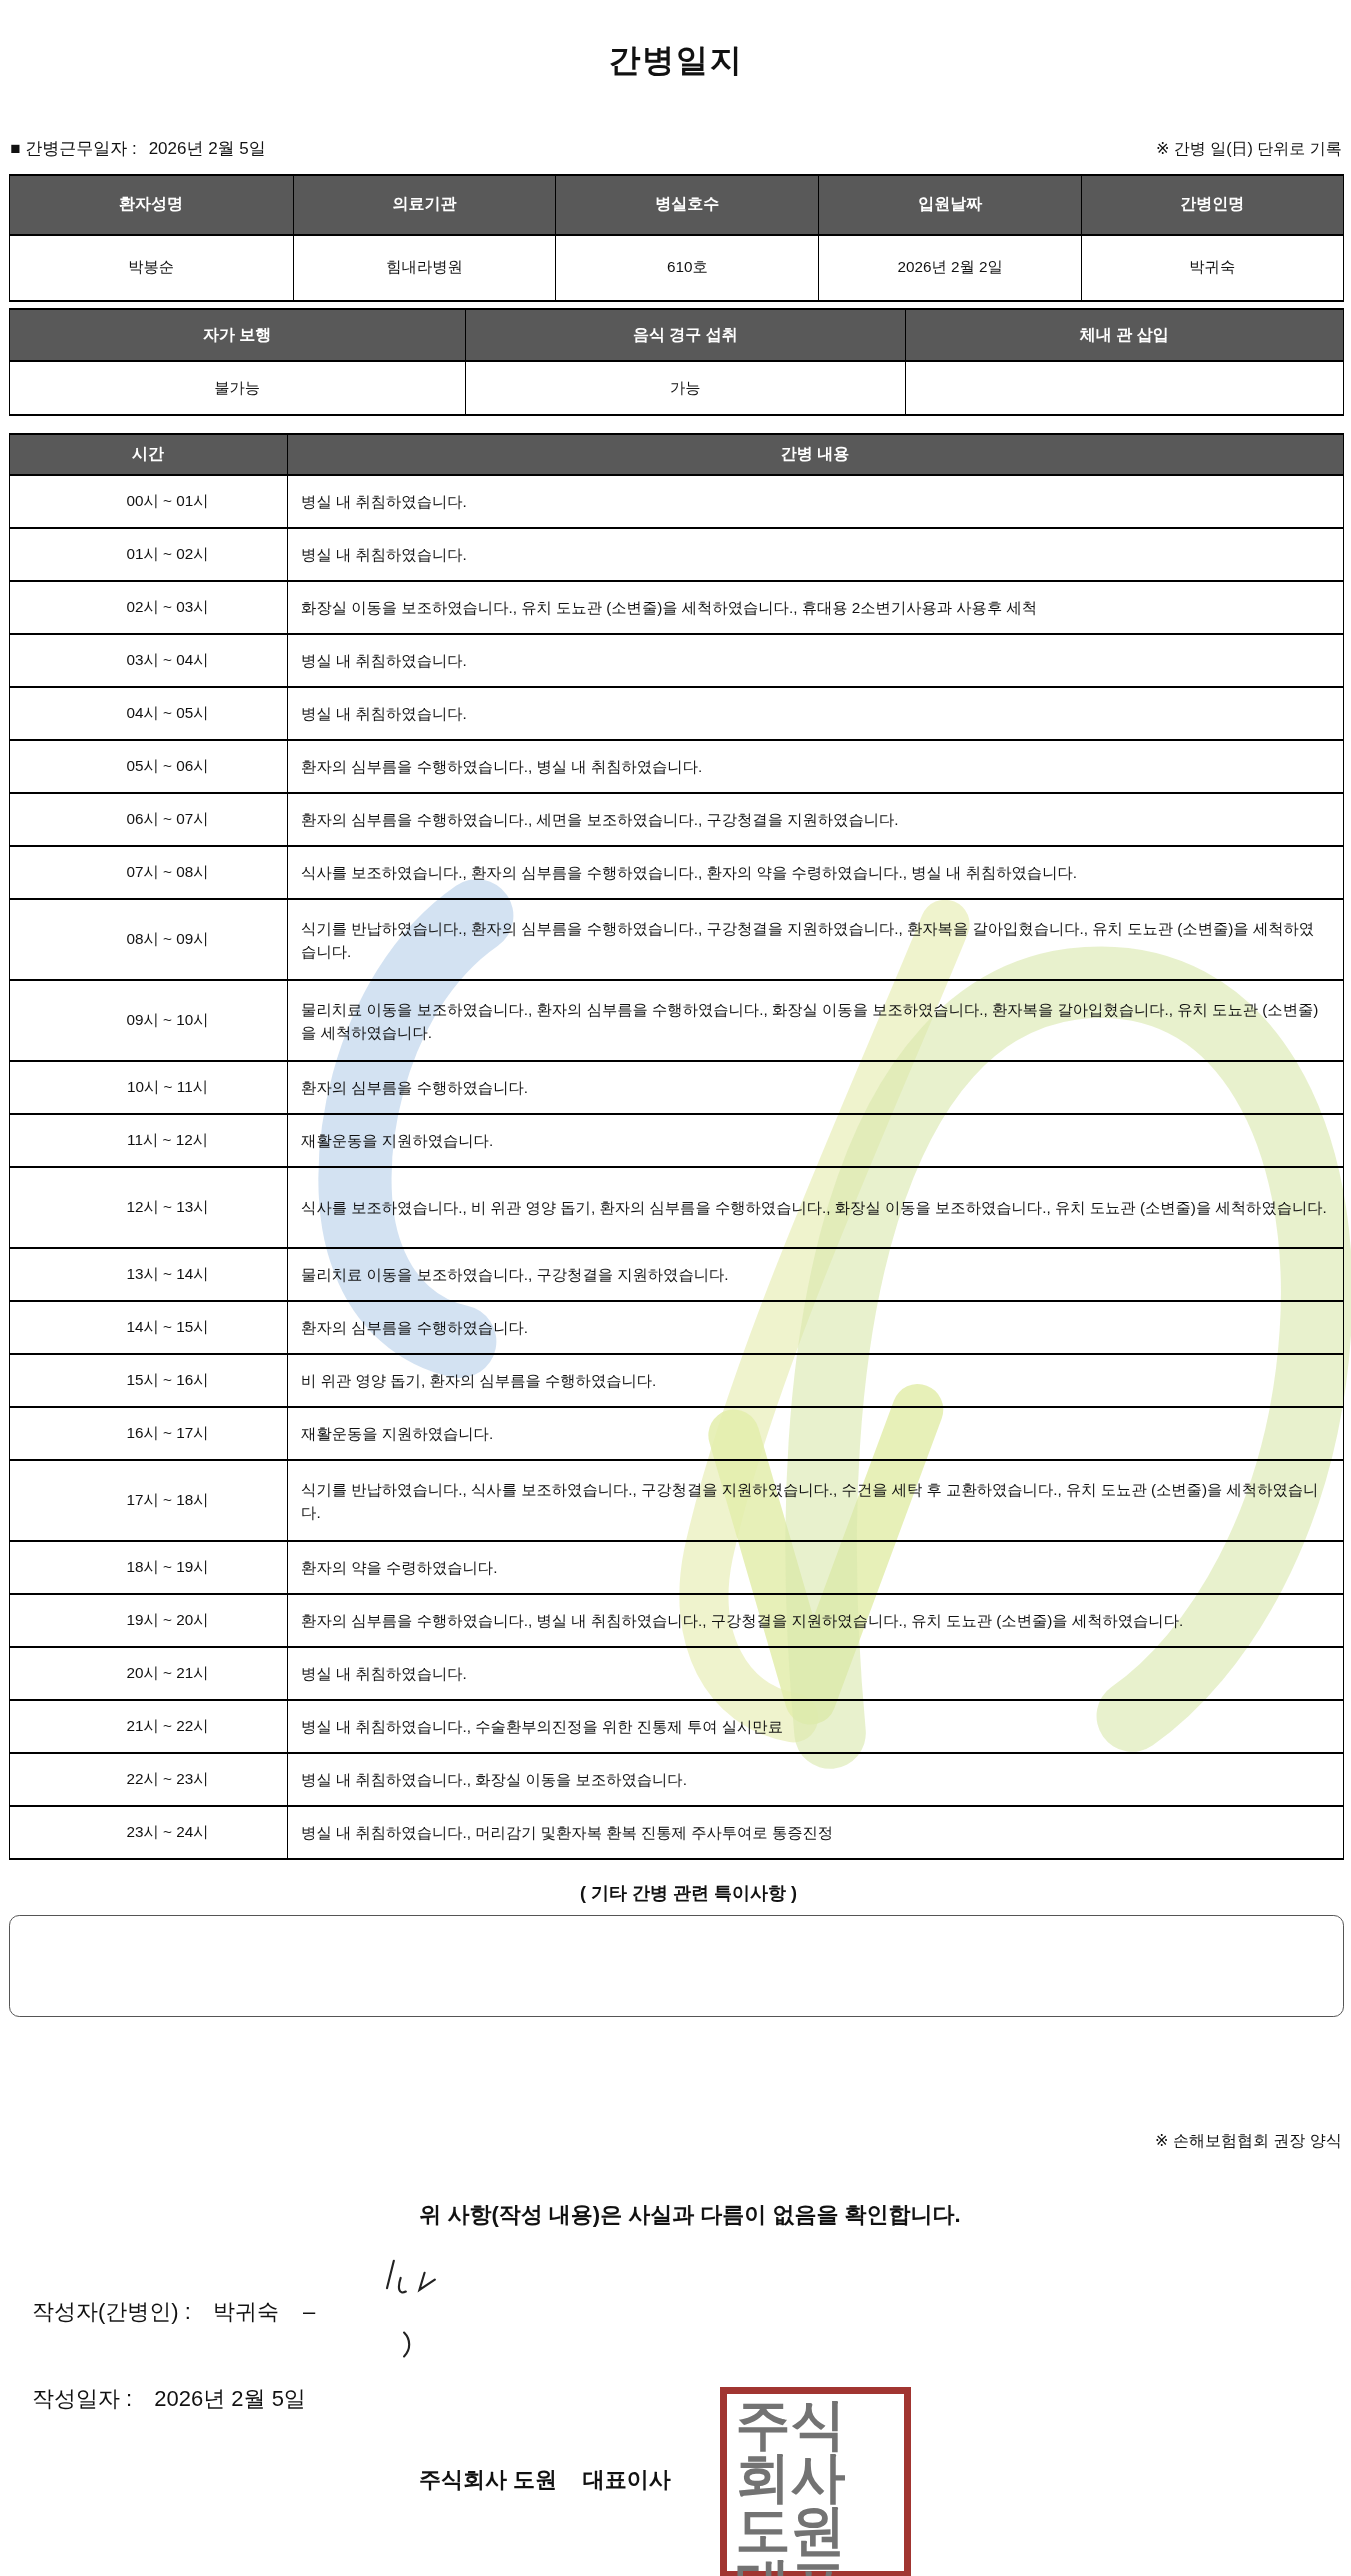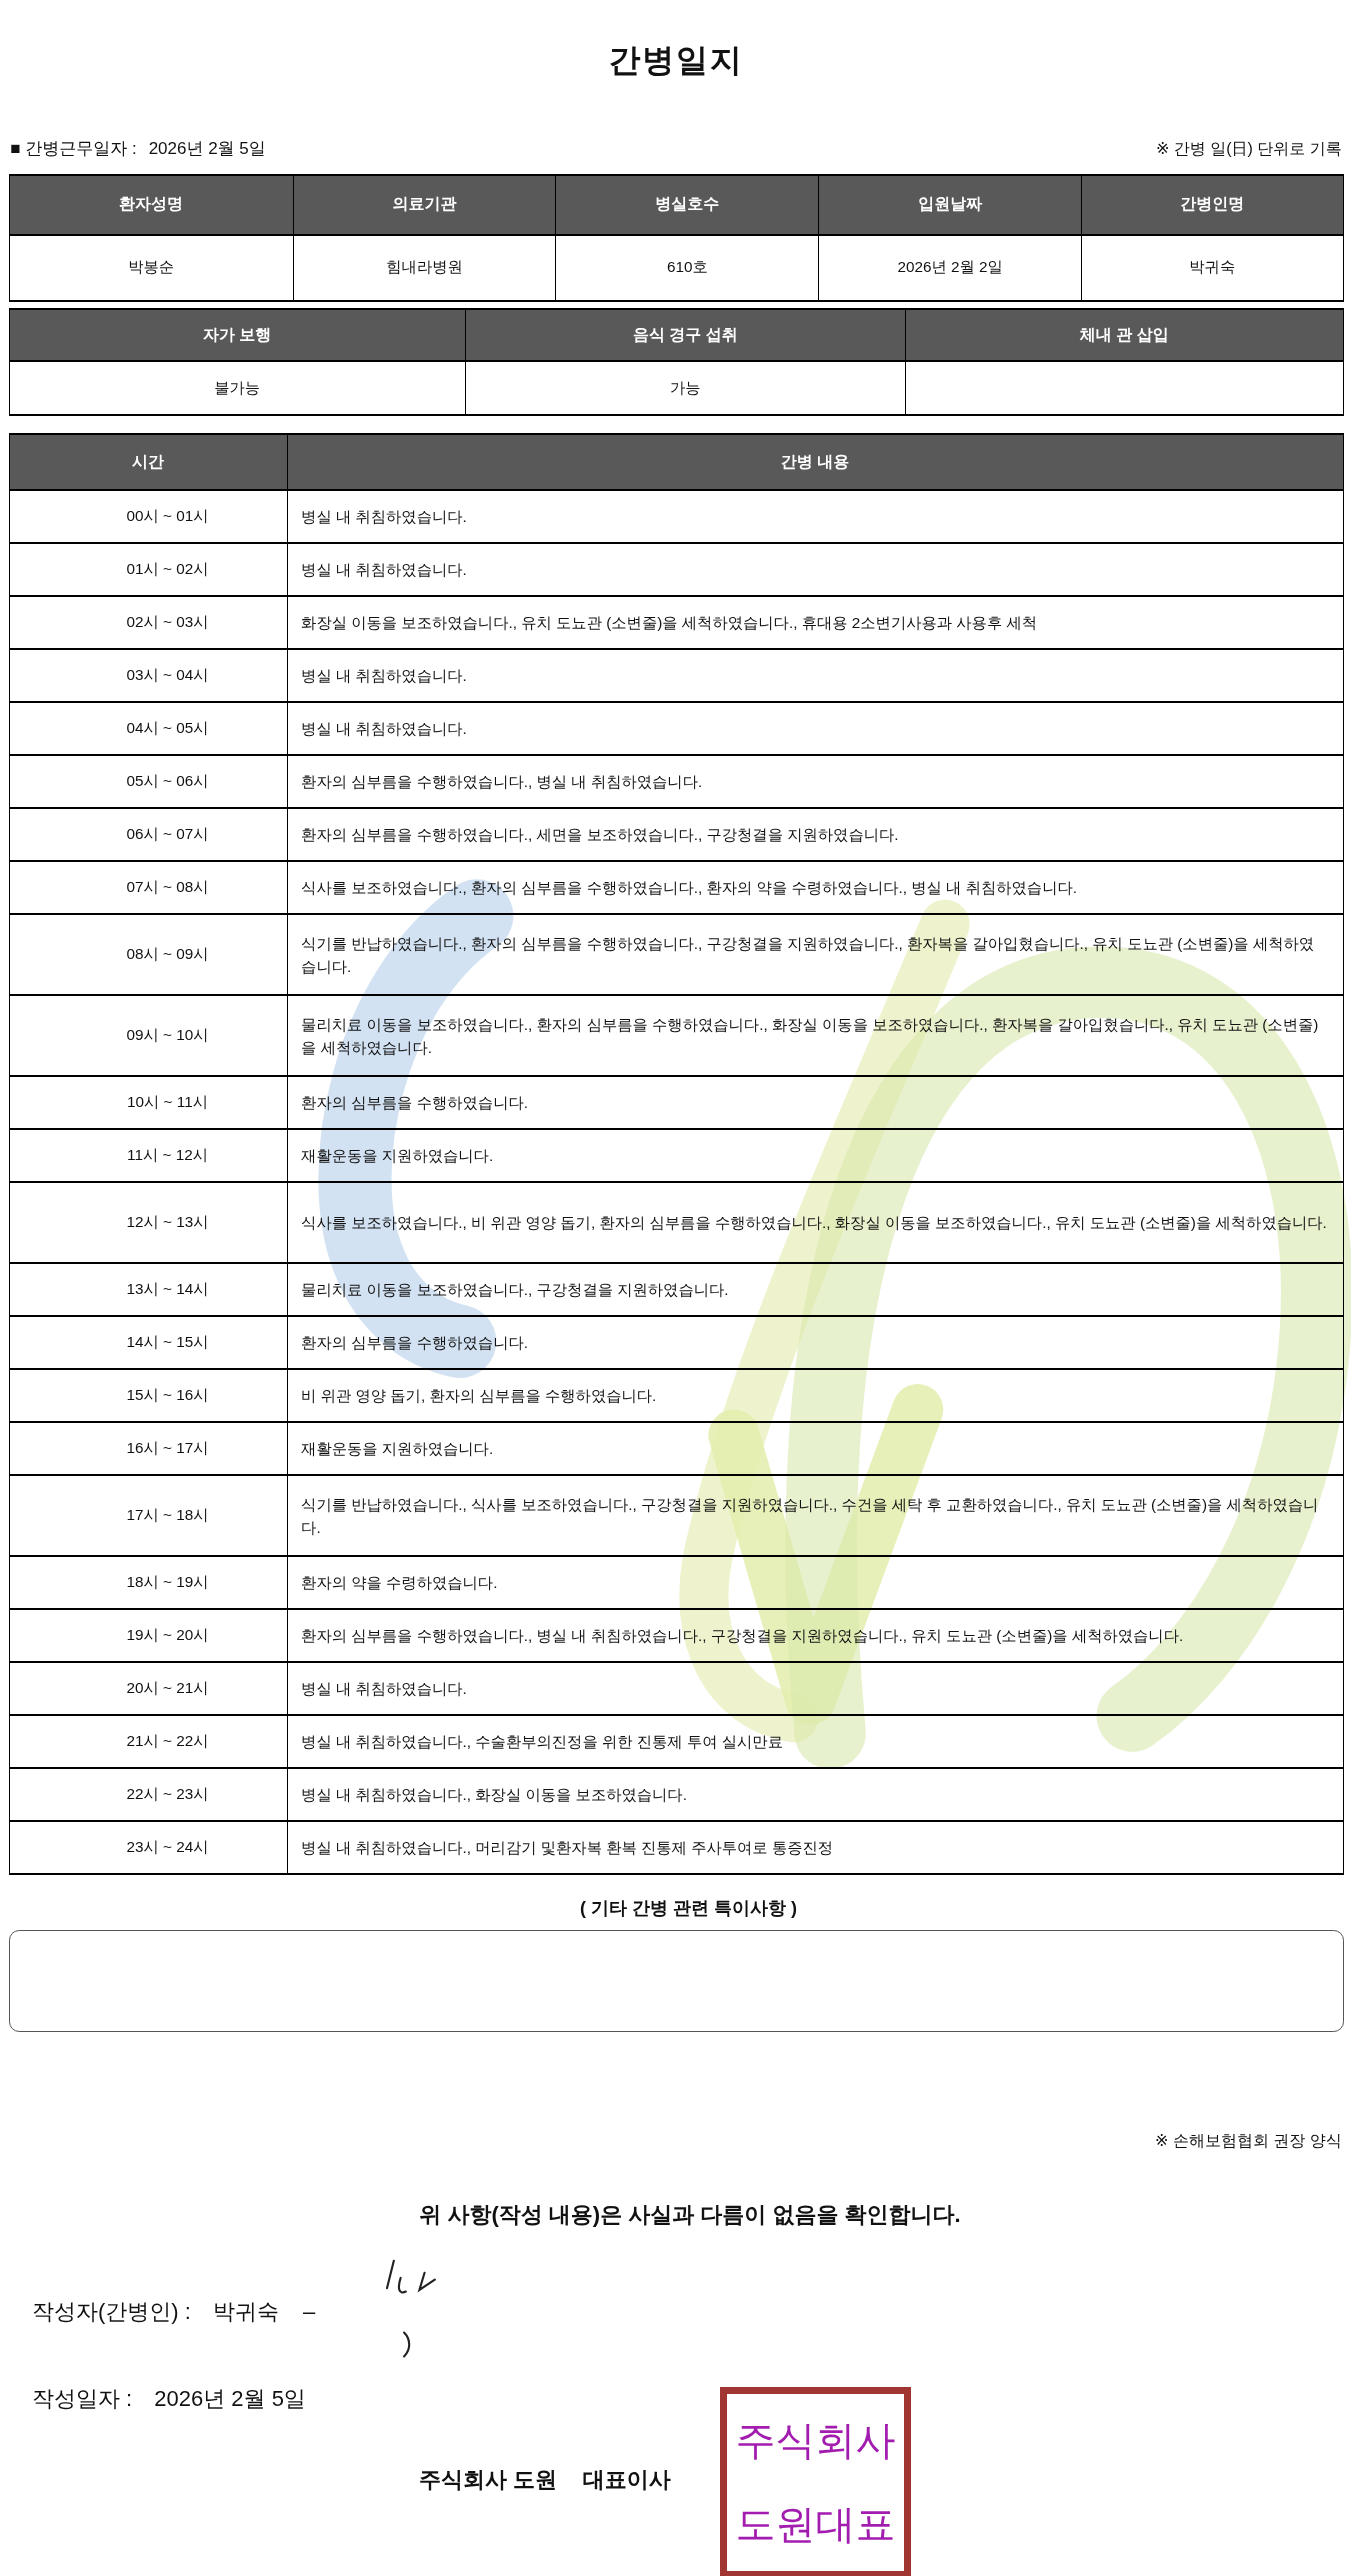--- a/index.html
+++ b/index.html
@@ -29,21 +29,21 @@
   .tblA th { height:60px; }
   .tblA td { height:66px; }
   .tblA col.c0 { width:21.3%; } .tblA col.c1,.tblA col.c2,.tblA col.c3 { width:19.7%; } .tblA col.c4 { width:19.6%; }
 
   .tblB { margin-top:6.8px; }
   .tblB th { height:52px; }
   .tblB td { height:54px; }
   .tblB col.b0 { width:34.2%; } .tblB col.b1 { width:33.0%; } .tblB col.b2 { width:32.8%; }
 
   .care { margin-top:17px; }
-  .care th { height:56px; }
+  .care th { height:41px; }
   .care col.t { width:278px; }
   .care td { height:53px;padding-left:39px; }
   .care td.content { text-align:left; padding:6.8px 13.6px; line-height:23px; }
   .care tr.tall td { height:81px; }
 
   .notes-caption { margin-top:20.4px; text-align:center; font-size:18px; font-weight:bold; position:relative; z-index:2;margin-left:25px; }
   .notes-box { margin:10.2px 8.5px 0 8.5px; height:102px; border:1.7px solid #555; border-radius:10.2px; background:#fff; position:relative; z-index:2; padding:8.5px 12px; font-size:15.3px; }
 
   .form-note { position:absolute; top:2092px; right:10.2px; font-size:16px; z-index:2; }
   .confirmation { position:absolute; top:2161px; left:0; width:100%; text-align:center; font-size:22px; font-weight:bold; z-index:2;padding-left:28px; }
@@ -56,22 +56,22 @@
   .date-line { position:absolute; top:2345px; left:32px; font-size:22px; z-index:2; }
   .date-line .val { margin-left:22px; }
 
   .company-line { position:absolute; top:2426px; left:419px; font-size:22px; font-weight:bold; z-index:2; }
   .company-line .ceo { margin-left:25.5px; }
 
   .stamp { position:absolute; top:2348px; left:720px; width:191px; height:191px;
            border:7.7px solid #a13531; background:#fff; z-index:2; padding:4.3px 8.5px;
            display:flex; flex-direction:column; justify-content:space-around;
            filter:blur(0.3px); }
-  .stamp .row { display:flex; justify-content:space-between; color:#a21caf;
-                font-weight:normal; font-size:40px; line-height:53px; }
+  .stamp .row { display:flex; justify-content:space-between; color:#737373;
+                font-weight:bold; font-size:55px; line-height:53px; }
 </style>
 </head>
 <body>
 
 <div class="page">
 
   <svg class="watermark" viewBox="0 0 1588 3026" xmlns="http://www.w3.org/2000/svg">
     <g fill="none" stroke-linecap="round" stroke-linejoin="round">
       <path d="M 560 1030 C 430 1120 392 1330 432 1432 C 452 1486 492 1520 540 1530" stroke="#aecbe8" stroke-width="86" opacity="0.55"></path>
       <path d="M 1110 1040 C 1020 1260 880 1560 832 1780 C 812 1878 852 1958 932 1972" stroke="#e9efbc" stroke-width="58" opacity="0.75"></path>

